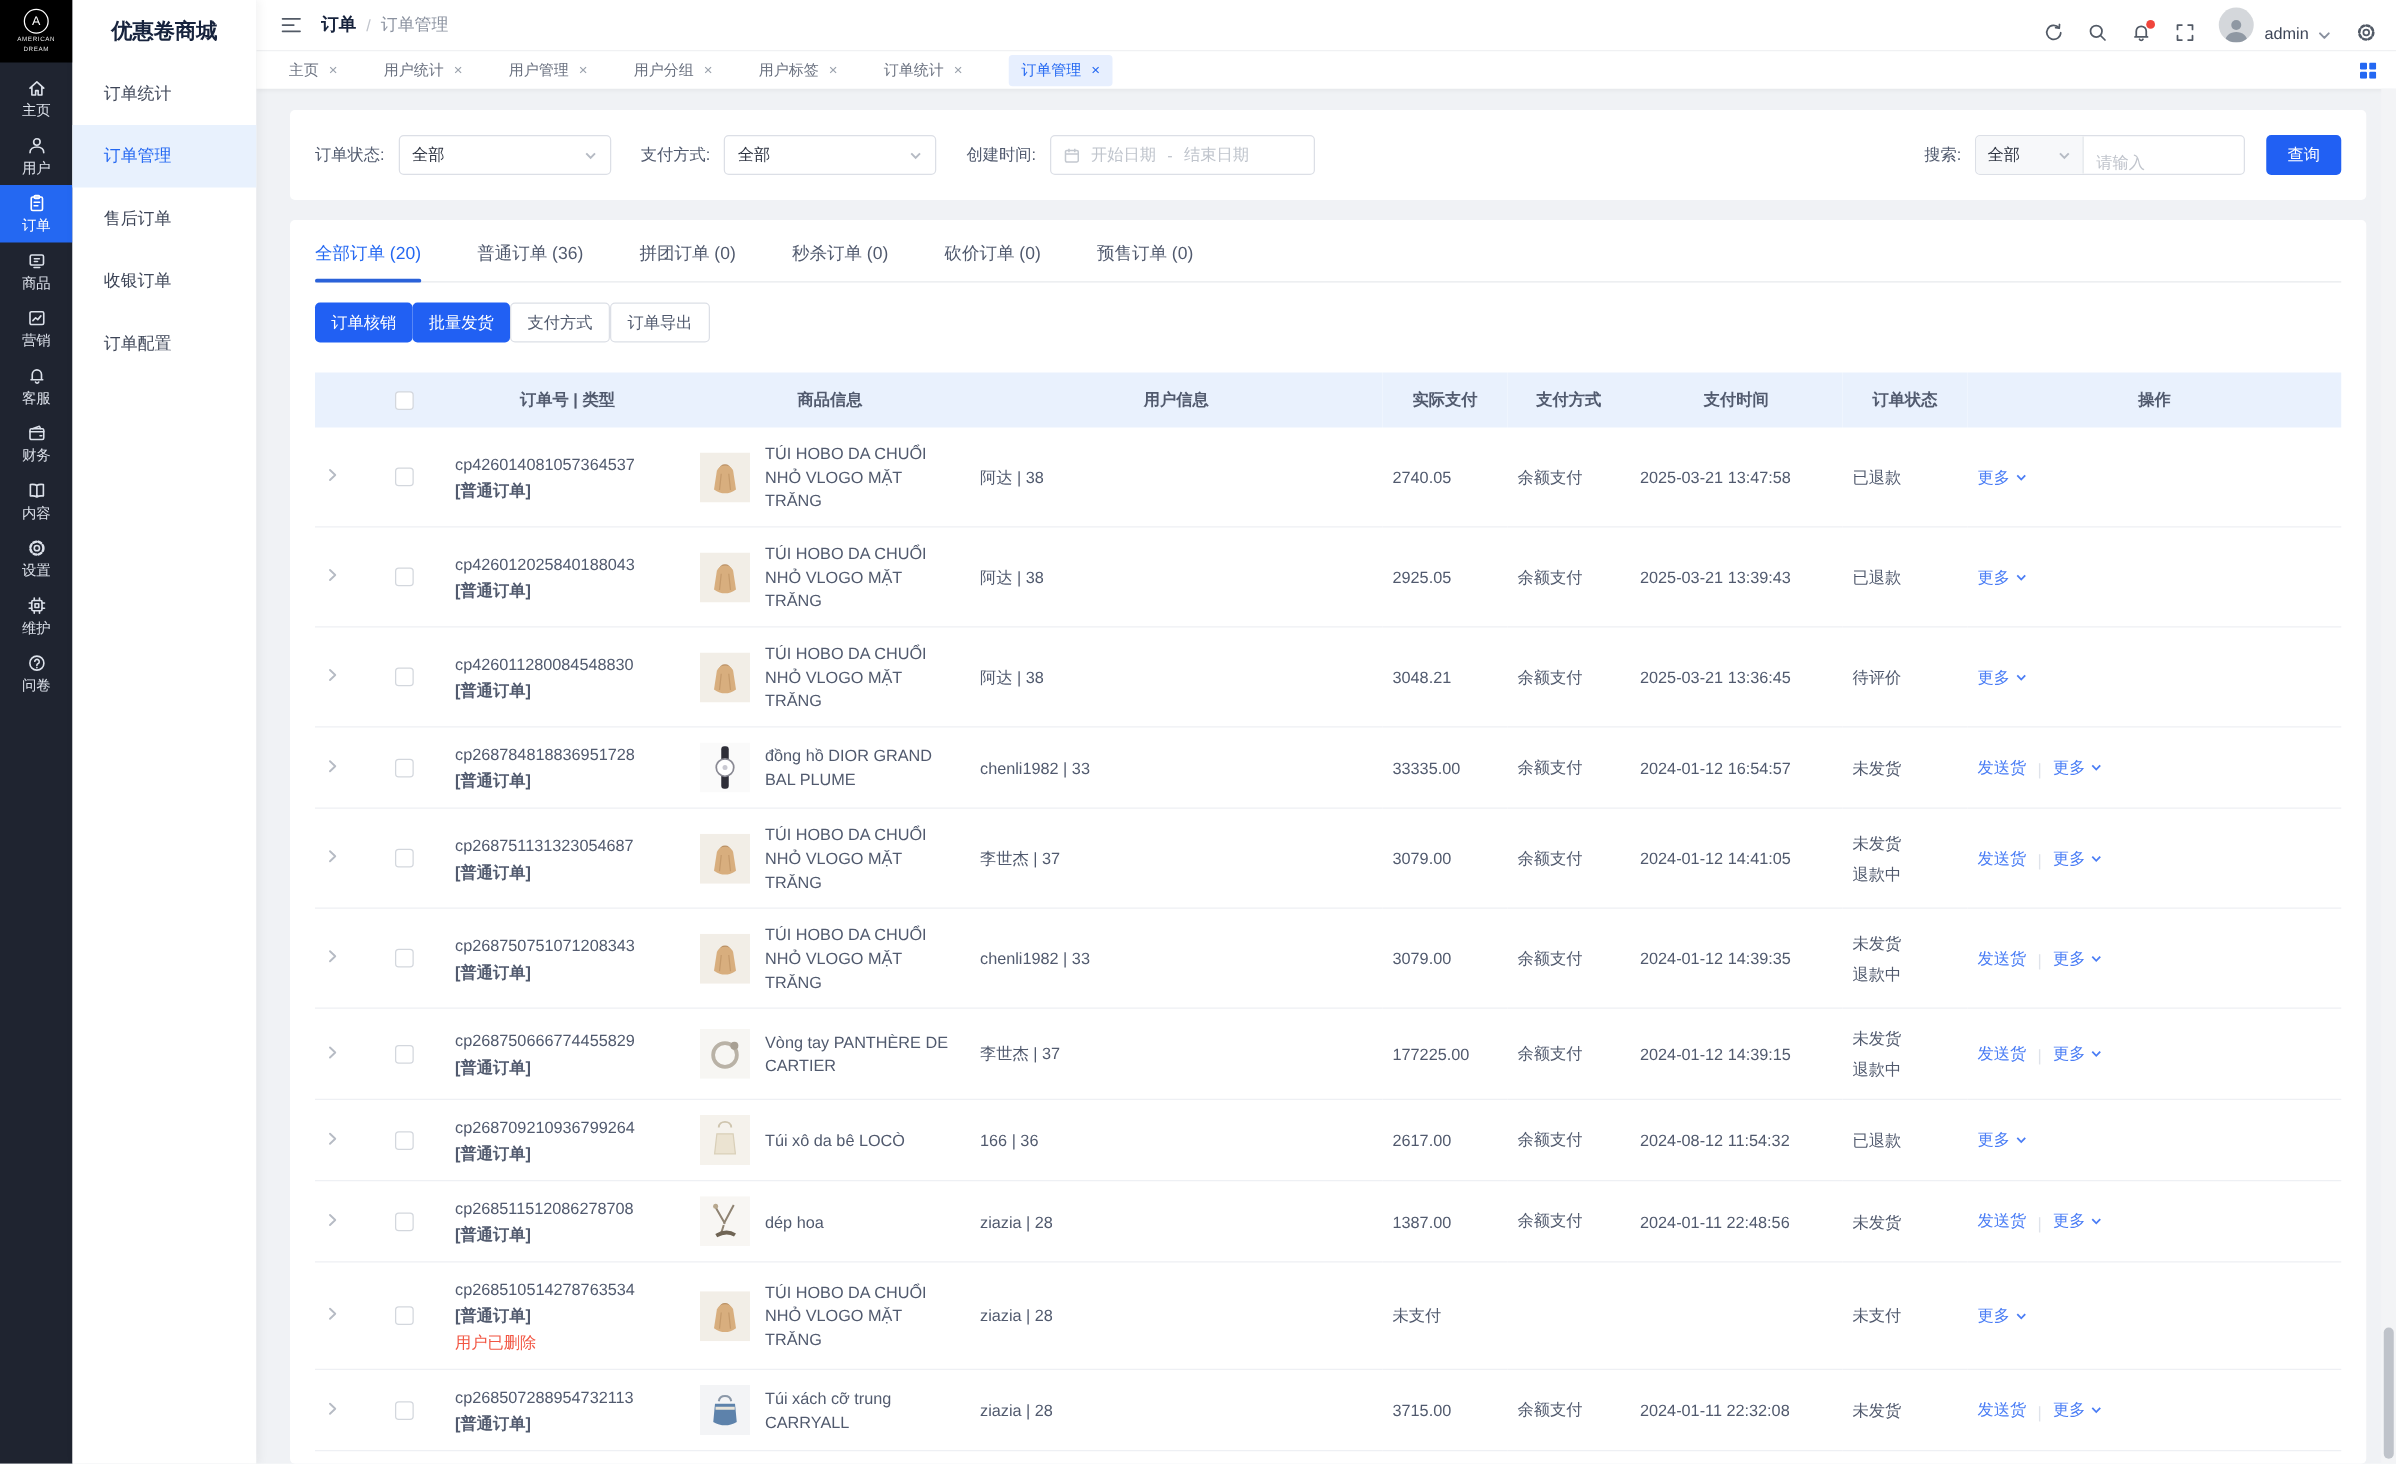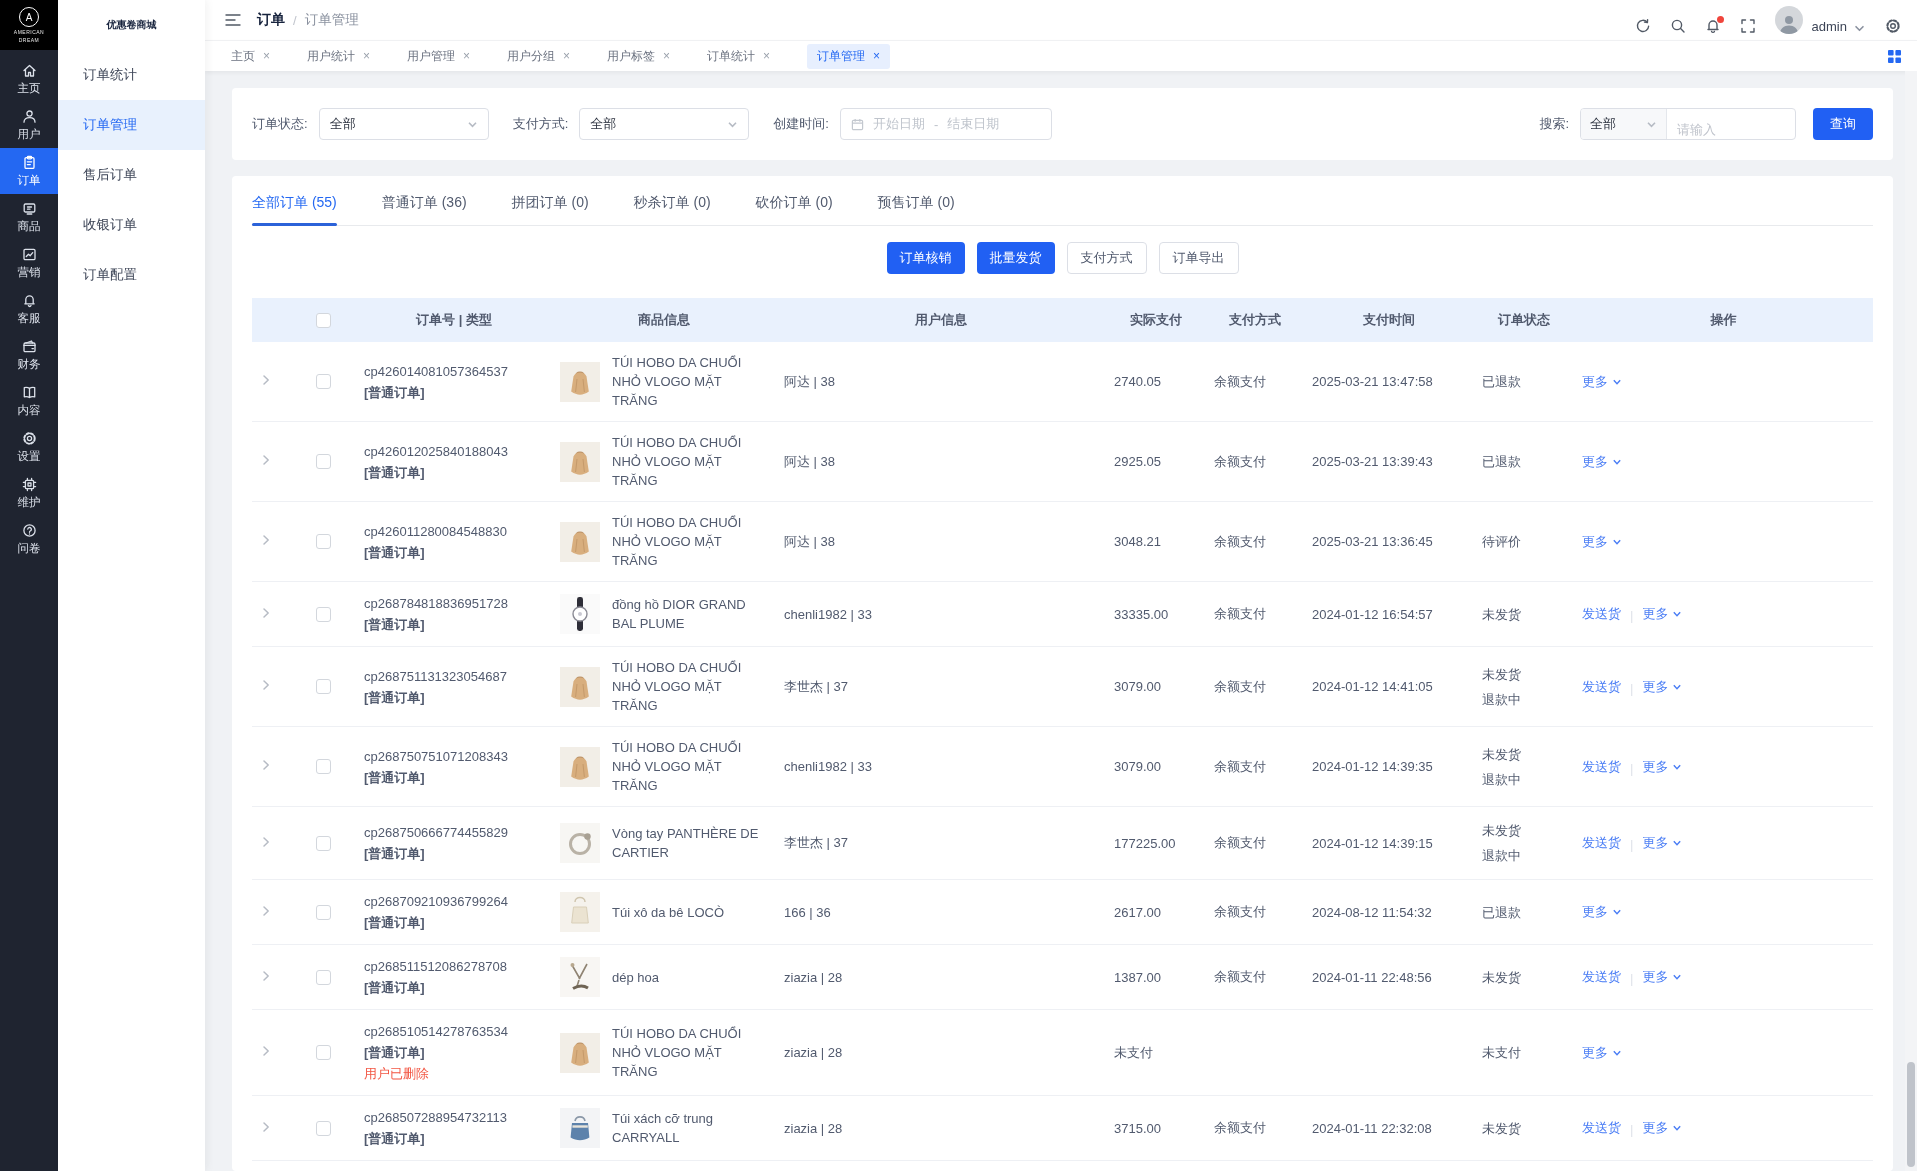--- a/index.html
+++ b/index.html
@@ -15,21 +15,21 @@
   .rail-logo { height:50px; background:#000; display:flex; flex-direction:column; align-items:center; justify-content:center; gap:2px; flex:none; }
   .rail-logo .ring { width:20px; height:20px; border:1.5px solid #fff; border-radius:50%; display:flex; align-items:center; justify-content:center; color:#fff; font-size:10px; }
   .rail-logo .lg-txt { font-size:5px; color:#e8e8e8; letter-spacing:.5px; line-height:6px; text-align:center; }
   .rail-items { margin-top:6px; }
   .rail-item { height:46px; display:flex; flex-direction:column; align-items:center; justify-content:center; gap:3px; font-size:11.5px; cursor:pointer; }
   .rail-item svg { width:15px; height:15px; stroke:currentColor; fill:none; stroke-width:1.3; stroke-linecap:round; stroke-linejoin:round; }
   .rail-item.active { background:#2468f2; color:#fff; }
 
   
   .sidebar { width:147px; flex:none; background:#fff; box-shadow:2px 0 8px rgba(29,35,41,.06); position:relative; z-index:3; }
-  .store-name { height:50px; line-height:50px; text-align:center; font-weight:bold; font-size:10px; color:#17233d; white-space:nowrap; }
+  .store-name { height:50px; line-height:50px; text-align:center; font-weight:bold; font-size:17px; color:#17233d; white-space:nowrap; }
   .side-item { height:50px; line-height:50px; padding-left:25px; font-size:13.5px; color:#3d4557; cursor:pointer; white-space:nowrap; }
   .side-item.active { background:#e8f1fd; color:#2468f2; }
 
   
   .main { flex:1; min-width:0; display:flex; flex-direction:column; }
 
   .topbar { height:40px; background:#fff; display:flex; align-items:center; padding:0 16px 0 20px; flex:none; }
   .hamburger svg { width:16px; height:14px; stroke:#3d4557; stroke-width:1.4; stroke-linecap:round; }
   .crumb-root { font-weight:bold; color:#17233d; font-size:14px; margin-left:16px; }
   .crumb-sep { color:#c0c4cc; margin:0 8px; font-size:13px; }
@@ -68,21 +68,21 @@
   .sg-input { width:128px; display:flex; align-items:flex-end; padding:0 10px; color:#c0c4cc; }
   .btn-primary { background:#2160f3; color:#fff; border:none; height:32px; padding:0 17px; border-radius:4px; font-size:13px; display:flex; align-items:center; cursor:pointer; font-family:inherit; }
   .query-btn { margin-left:17px; }
 
   
   .table-panel { margin-top:16px; padding:0 20px; flex:1; min-height:0; overflow:hidden; }
   .otabs { display:flex; gap:45px; padding-top:18px; border-bottom:1px solid #e8eaed; }
   .otab { padding-bottom:13px; font-size:14px; color:#515a6e; cursor:pointer; position:relative; white-space:nowrap; }
   .otab.active { color:#2468f2; }
   .otab.active::after { content:""; position:absolute; left:0; right:0; bottom:-1px; height:3px; border-radius:2px; background:#2b62d9; }
-  .actions { display:flex; gap:12px; margin-top:16px;justify-content:center; }
+  .actions { display:flex; margin-top:16px; }
   .btn { height:32px; padding:0 13px; border-radius:4px; font-size:13px; display:flex; align-items:center; cursor:pointer; font-family:inherit; }
   .btn.plain { background:#fff; border:1px solid #dcdfe6; color:#515a6e; }
 
   table { width:100%; border-collapse:collapse; table-layout:fixed; margin-top:24px; }
   thead th { background:#e9f1fd; height:44px; font-weight:bold; color:#515a6e; text-align:center; padding:0 8px; font-size:13px; }
   tbody td { padding:11px 8px; border-bottom:1px solid #eef0f4; vertical-align:middle; font-size:13px; color:#515a6e; }
   .chev-right svg { width:12px; height:12px; stroke:#b6bbc4; fill:none; stroke-width:1.5; stroke-linecap:round; stroke-linejoin:round; cursor:pointer; }
   .cbx { width:15px; height:15px; border:1px solid #d3d7dd; border-radius:3px; background:#fff; cursor:pointer; }
   .order-no { line-height:21px; color:#515a6e; word-break:break-all; }
   .order-type { line-height:21px; color:#515a6e;font-weight:bold; }
@@ -342,21 +342,21 @@
             <div class="sg-input">
               <span>请输入</span>
             </div>
           </div>
           <button class="btn-primary query-btn">查询</button>
         </div>
       </section>
 
       <section class="panel table-panel">
         <div class="otabs" id="order-tabs">
-            <span class="otab active">全部订单 (55)</span>
+            <span class="otab active">全部订单 (20)</span>
             <span class="otab">普通订单 (36)</span>
             <span class="otab">拼团订单 (0)</span>
             <span class="otab">秒杀订单 (0)</span>
             <span class="otab">砍价订单 (0)</span>
             <span class="otab">预售订单 (0)</span>
           </div>
         <div class="actions" id="action-buttons">
             <button class="btn btn-primary">订单核销</button>
             <button class="btn btn-primary">批量发货</button>
             <button class="btn plain">支付方式</button>

